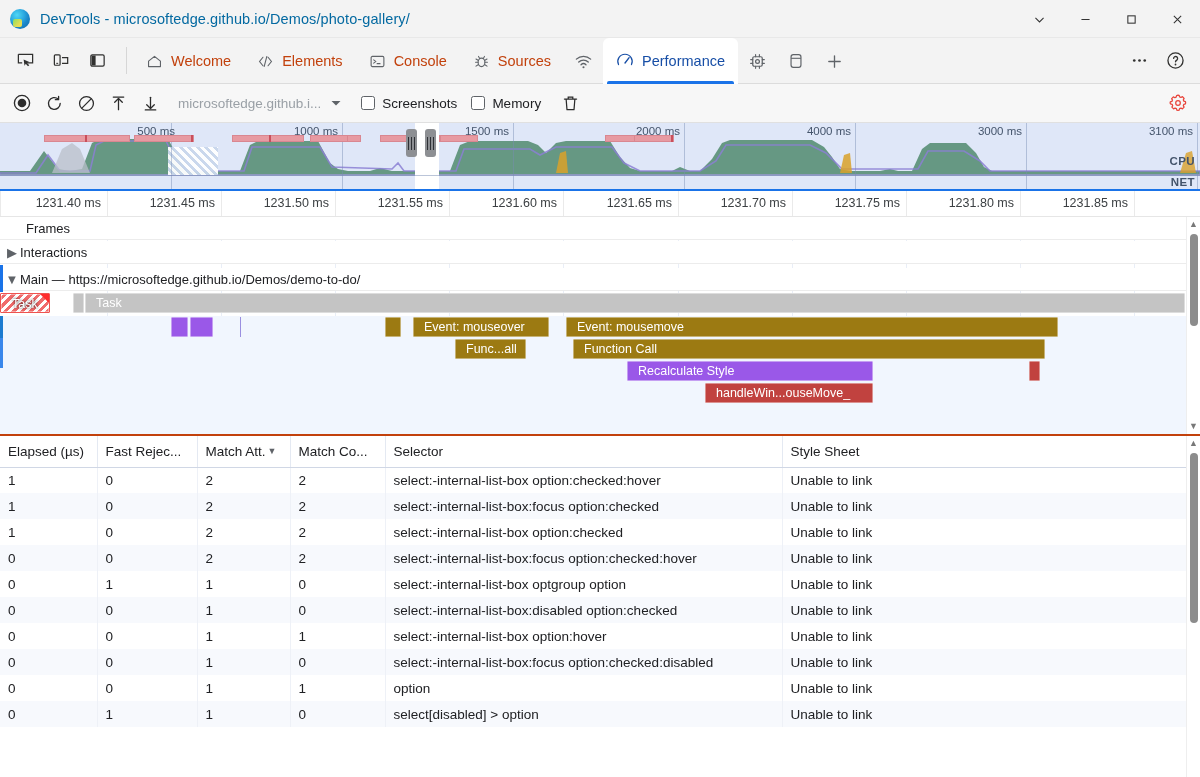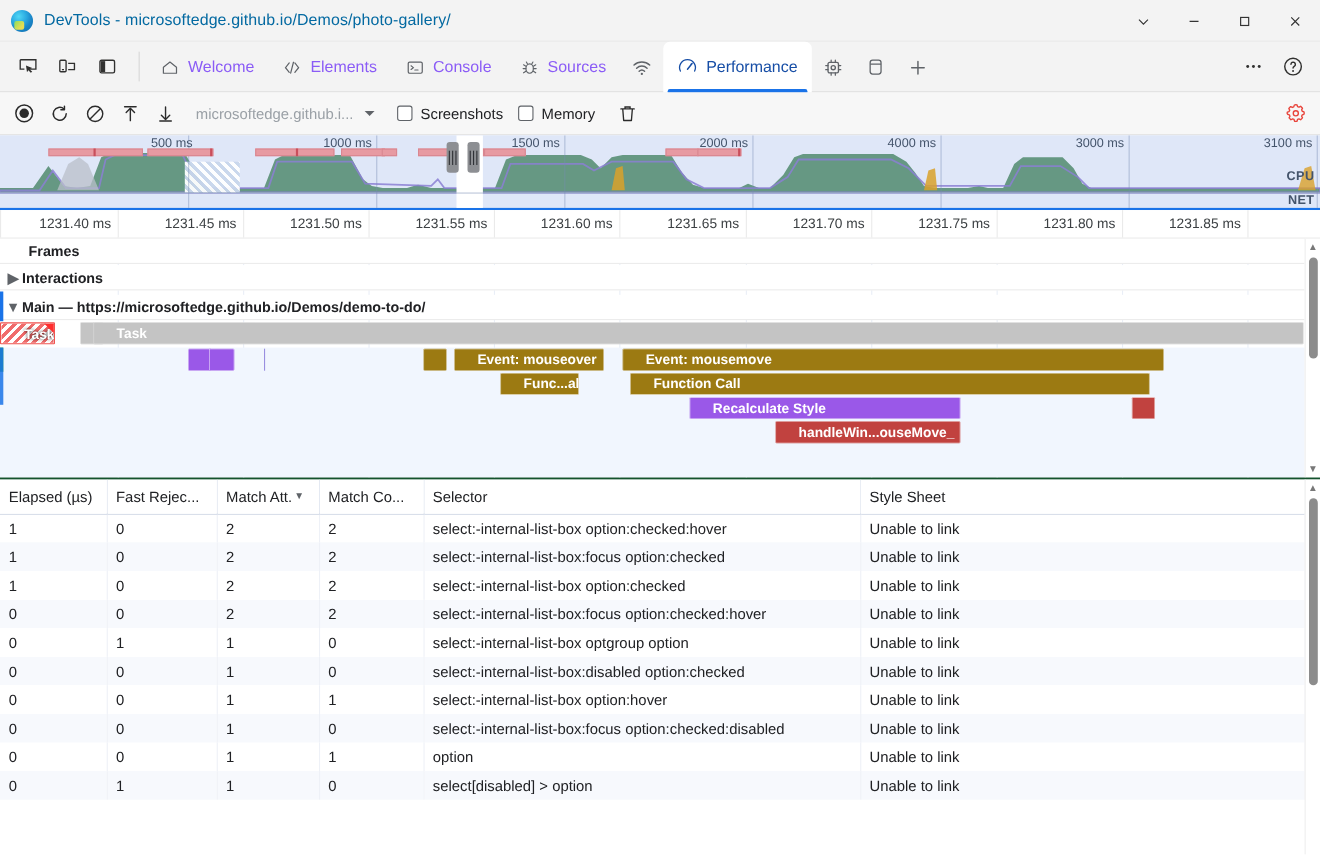--- a/index.html
+++ b/index.html
@@ -56,21 +56,21 @@
   .tools-group { display: flex; align-items: center; padding: 0 6px 0 8px; gap: 2px; }
   .tool-ic {
     width: 34px; height: 34px; display: flex; align-items: center; justify-content: center;
     border-radius: 4px; color: #30302f;
   }
   .vsep { width: 1px; background: #d6d6d6; margin: 9px 6px; }
   .tabs { display: flex; align-items: stretch; }
   .tab {
     display: flex; align-items: center; gap: 8px;
     padding: 0 13px; height: 46px;
-    font-size: 14.5px; color: #8b5cf6;
+    font-size: 14.5px; color: #c2410c;
     position: relative; white-space: nowrap;
   }
   .tab .ticon { display: flex; align-items: center; color: #5f6368; }
   .tab.iconly { padding: 0 10px; }
   .tab.active {
     background: #ffffff; color: #174ea6;
     border-top-left-radius: 6px; border-top-right-radius: 6px;
   }
   .tab.active .ticon { color: #174ea6; }
   .tab.active::after {
@@ -153,41 +153,40 @@
   }
   .ruler-lbl {
     position: absolute; top: 5px; font-size: 12.5px; color: #3c4043;
     transform: translateX(-100%); padding-right: 6px; white-space: nowrap;
   }
 
   
   .flame {
     flex: 0 0 219px; height: 219px;
     position: relative; background: #ffffff; overflow: hidden;
-    border-bottom: 2px solid #14532d;
-    font-weight: bold;
+    border-bottom: 2px solid #c2410c;
   }
   .flame-grid { position: absolute; inset: 0; }
   .fgl { position: absolute; top: 0; bottom: 0; width: 1px; background: #e9eef7; }
   .trackrow {
     position: absolute; left: 0; right: 14px; height: 23px;
     display: flex; align-items: center;
     border-bottom: 1px solid #ececec;
     background: #fff;
     font-size: 13px; color: #202124;
     padding-left: 10px;
   }
   .trackrow.withchev { padding-left: 4px; }
   .chev { width: 16px; display: inline-flex; align-items: center; justify-content: center; color: #5f6368; }
   .track-blue-edge { position: absolute; left: 0; top: 0; bottom: 0; width: 3px; background: #1a73e8; }
   .fzone { position: absolute; background: #f1f6fe; }
   .fbar {
     position: absolute; height: 20px; border-radius: 1px;
     font-size: 12.5px; color: #fff; line-height: 20px;
-    padding-left: 21px; overflow: hidden; white-space: nowrap;
+    padding-left: 11px; overflow: hidden; white-space: nowrap;
     box-shadow: 0 0 0 0.5px rgba(255,255,255,.85) inset;
   }
   .fbar.gray { background: #c4c4c4; color: #ffffff; }
   .fbar.striped {
     background: repeating-linear-gradient(-45deg,#f06b6b 0 3px,#ffffff 3px 6px);
     color: #ffffff; text-shadow: 0 0 3px rgba(0,0,0,.9);
     border: 1px solid #ef5350;
   }
   .fbar.striped::after {
     content: ""; position: absolute; right: 0; top: 0;

